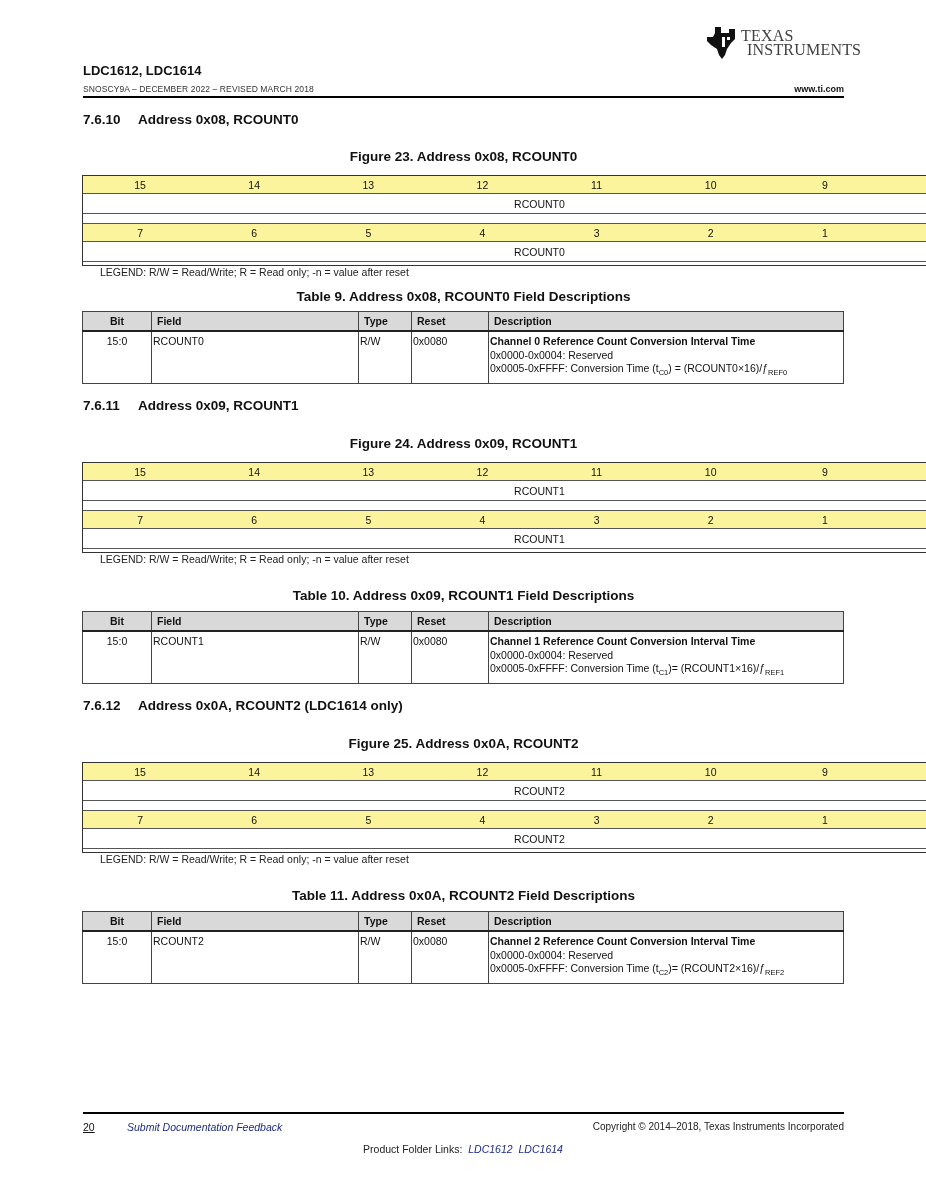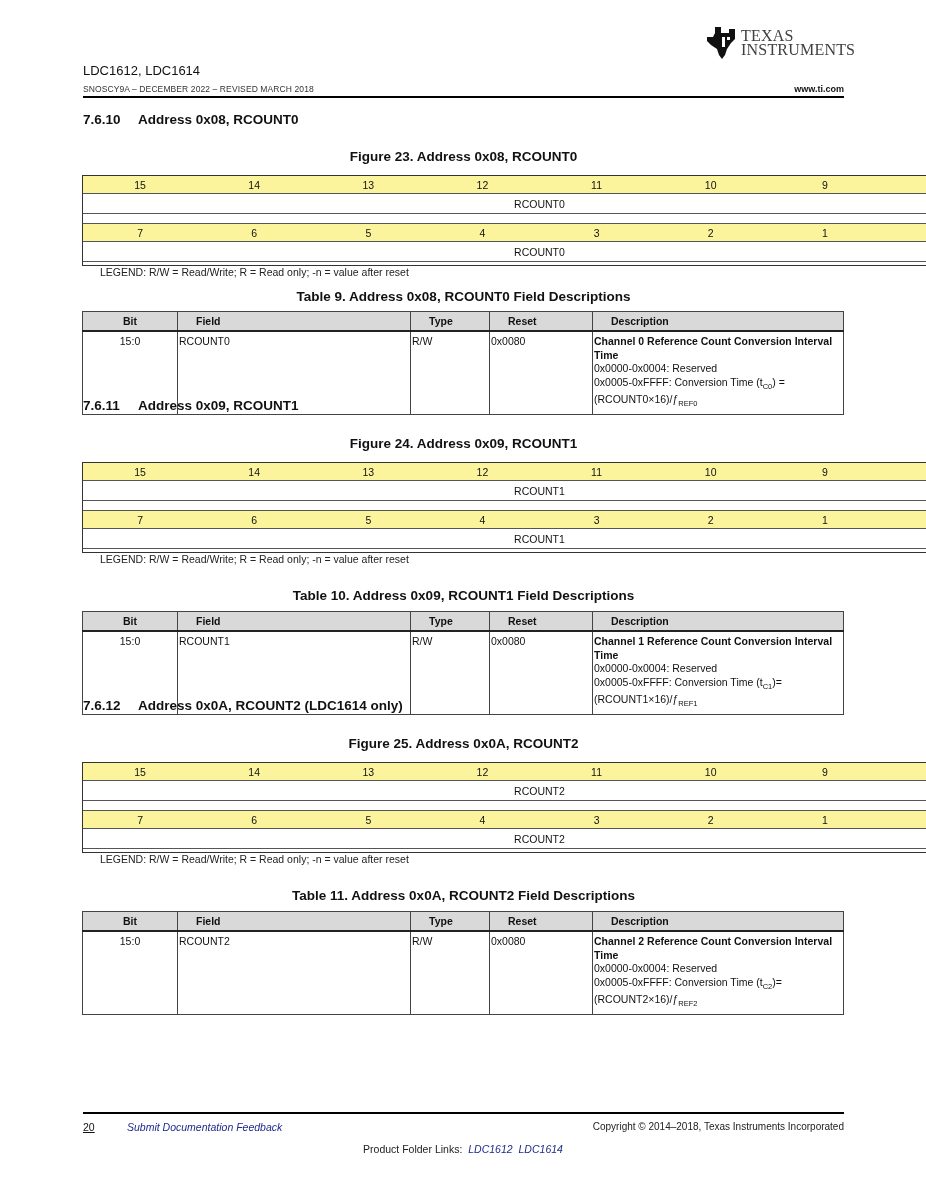--- a/index.html
+++ b/index.html
@@ -1,37 +1,37 @@
 <!DOCTYPE html>
 <html><head>
 <meta charset="utf-8">
 <style>
   html, body { margin:0; padding:0; background:#ffffff; }
   body { width:926px; height:1198px; position:relative; font-family:"Liberation Sans", sans-serif; color:#111; overflow:hidden; }
   .abs { position:absolute; }
-  .doc-title { left:83px; top:63px; font-size:13px; font-weight:normal;text-align:center; }
+  .doc-title { left:83px; top:63px; font-size:13px; font-weight:bold;text-align:center; }
   .doc-sub { left:83px; top:84px; font-size:8.5px; color:#333; letter-spacing:0.1px; }
   .site { right:82px; top:84px; font-size:9px; font-weight:bold; }
   .header-rule { left:83px; top:96px; width:761px; height:2px; background:#000; }
   .logo { left:705px; top:25px; width:140px; height:40px; }
   .logo-text { position:absolute; left:36px; top:4px; font-family:"Liberation Serif", serif; font-weight:normal; font-size:13px; line-height:13px; letter-spacing:0.2px; color:#404040; }
   .logo-text .big { font-size:16px; }
   .sec-heading { left:83px; font-size:13.5px; font-weight:bold; }
   .sec-heading .num { display:inline-block; width:55px; }
   .fig-title { left:83px; width:761px; text-align:center; font-size:13.5px; font-weight:bold; }
   .reg { left:82px; width:915px; border:1.5px solid #333; box-sizing:border-box; }
   .reg-row { display:flex; height:18px; align-items:center; font-size:10.5px; box-sizing:border-box; }
   .reg-row.bits { background:#fbf49c; border-bottom:1px solid #555; }
   .reg-row.bits span { flex:1; text-align:center; }
   .reg-row.field { background:#fff; justify-content:center; border-bottom:1px solid #555; height:20px; }
   .reg-row.gap { height:10px; background:#fff; border-bottom:1px solid #555; }
   .reg-row.tail { height:3px; background:#fff; }
   .legend { left:100px; font-size:10.5px; color:#222; }
   .tbl { left:82px; width:762px; border-collapse:collapse; font-size:10.5px; }
-  .tbl th { background:#d9d9d9; font-weight:bold; text-align:left; padding:2px 18px; border:1px solid #444; border-bottom:2px solid #222; height:14px; }
+  .tbl th { background:#d9d9d9; font-weight:bold; text-align:left; padding:2px 5px; border:1px solid #444; border-bottom:2px solid #222; height:14px; }
   .tbl td { vertical-align:top; padding:3px 1px; border:1px solid #444; line-height:13.5px; }
   .tbl .c-bit { width:58px; text-align:center; }
   .tbl th.c-bit { text-align:center; }
   .tbl .c-field { width:196px; }
   .tbl .c-type { width:42px; }
   .tbl .c-reset { width:66px; }
   .tbl { border:1.5px solid #222; }
   .desc-title { font-weight:bold; }
   sub { font-size:7.5px; }
   .footer-rule { left:83px; top:1112px; width:761px; height:2px; background:#000; }
@@ -45,21 +45,21 @@
 <body>
 
 <div class="abs logo">
   <svg width="34" height="36" viewBox="0 0 34 36" style="position:absolute;left:0;top:0;">
     <path d="M10 2 L16 2 L16 8 L24 8 L24 4 L30 4 L30 14 L26 18 L22 24 L20 30 L17 34 L14 30 L12 24 L6 20 L2 16 L2 12 L8 12 L10 8 Z" fill="#111"></path>
     <rect x="17" y="12" width="3" height="10" fill="#fff"></rect>
     <rect x="22" y="12" width="3" height="3" fill="#fff"></rect>
   </svg>
   <div class="logo-text">
     <div><span class="big" style="text-transform:uppercase;">Texas</span></div>
-    <div><span class="big" style="text-transform:uppercase;">Instruments</span></div>
+    <div><span class="big" style="text-transform:uppercase;margin-left:6px;">Instruments</span></div>
   </div>
 </div>
 <div class="abs doc-title">LDC1612, LDC1614</div>
 <div class="abs doc-sub">SNOSCY9A – DECEMBER 2022 – REVISED MARCH 2018</div>
 <div class="abs site">www.ti.com</div>
 <div class="abs header-rule"></div>
 
 <div id="sections">
     <div>
       <div class="abs sec-heading" style="top:112px"><span class="num">7.6.10</span><span>Address 0x08, RCOUNT0</span></div>

